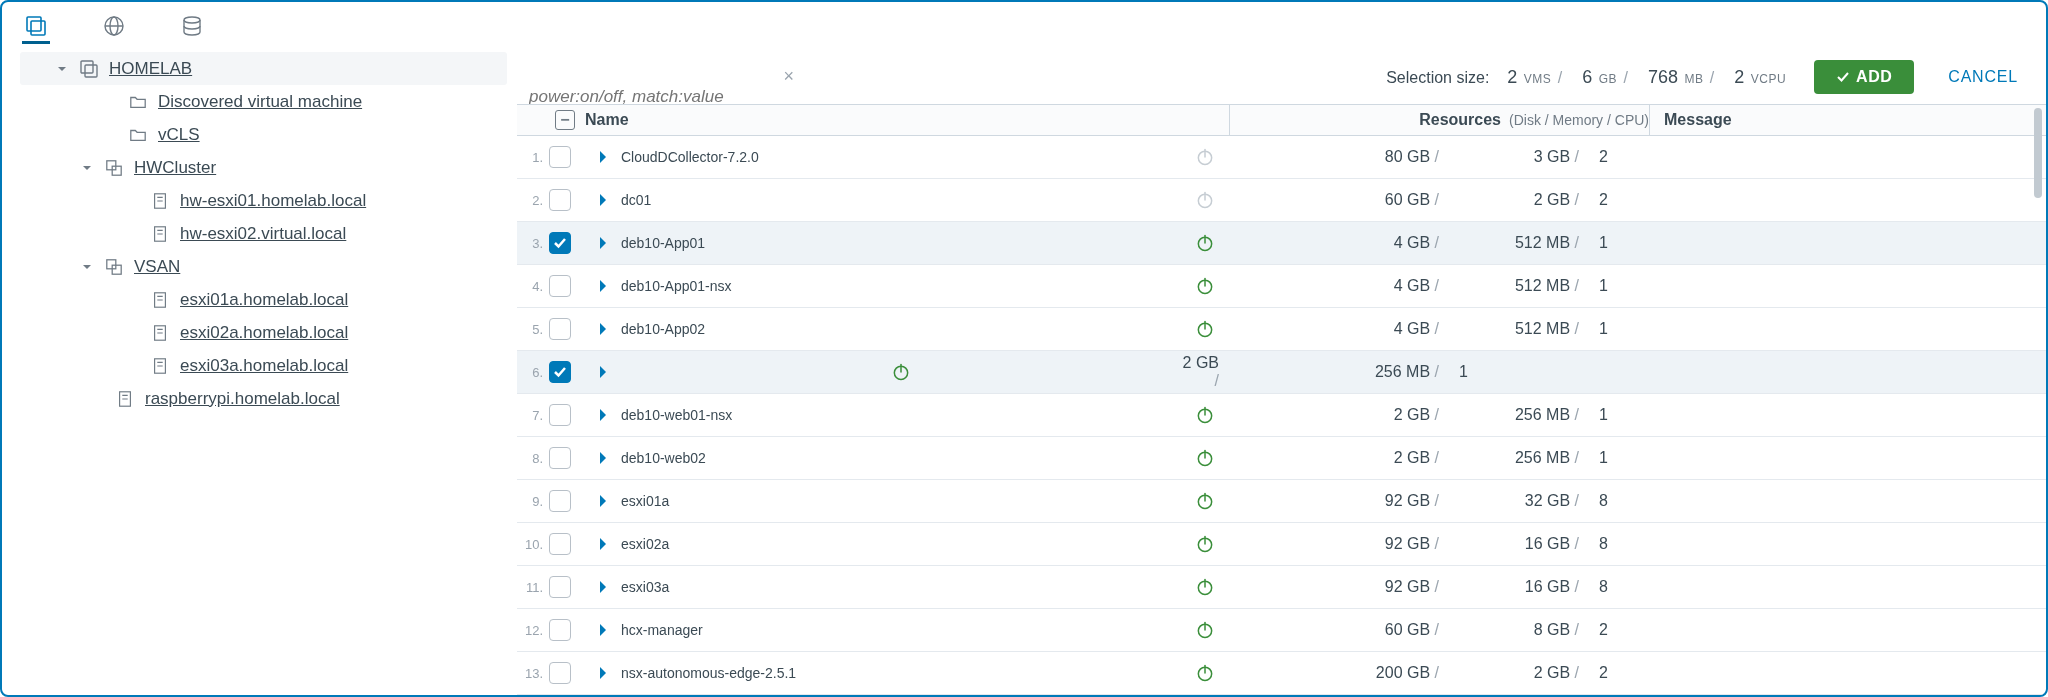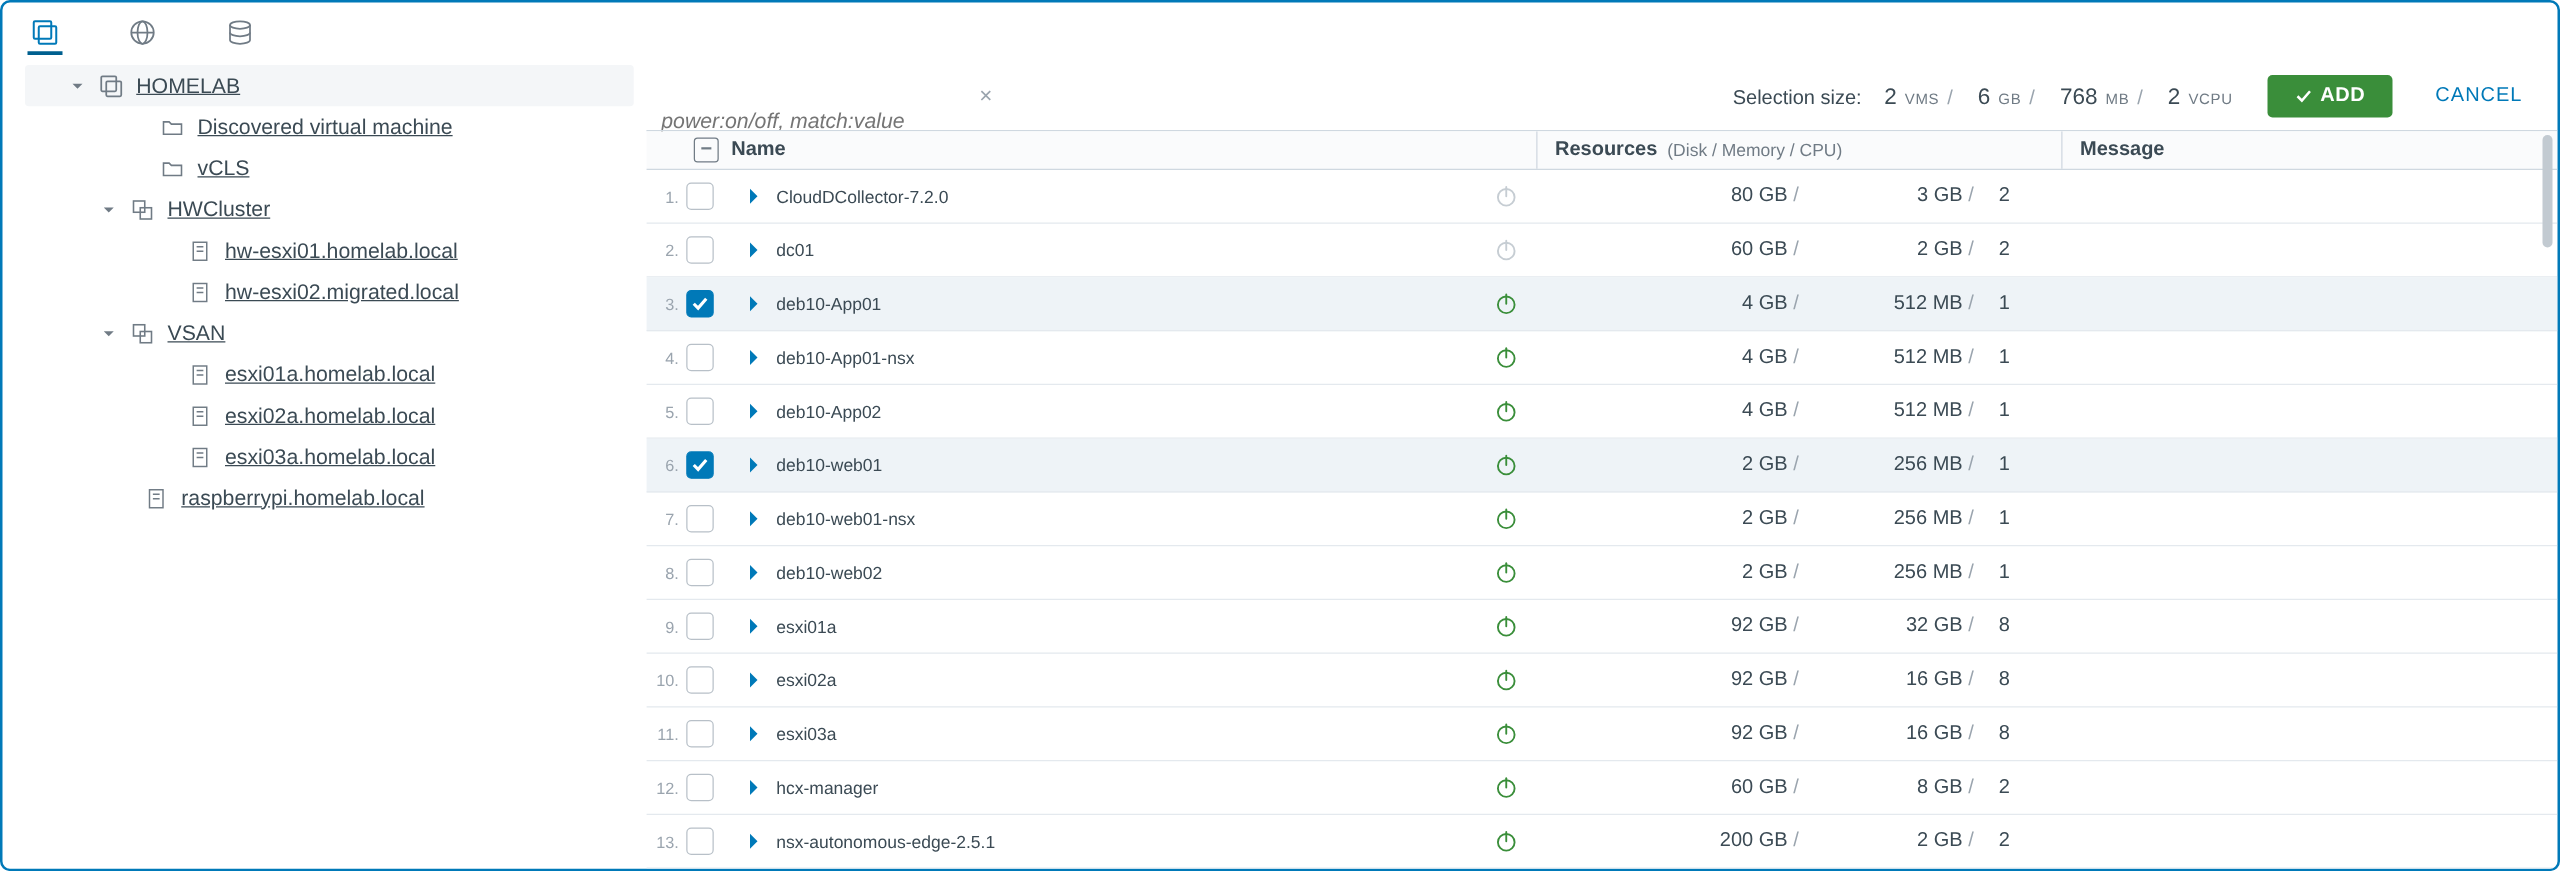--- a/index.html
+++ b/index.html
@@ -181,21 +181,21 @@
   }
   .thead .col-name{
     grid-column:2 / 6;
     display:flex;align-items:center;gap:10px;font-weight:600;
   }
   .thead .col-res{
     grid-column:6 / 9;
     font-weight:600;
     border-left:1px solid var(--border);
     padding-left:14px;
-    height:100%;display:flex;align-items:center;
+    height:100%;display:flex;align-items:center;justify-content:flex-end;
   }
   .thead .col-res .sub{font-weight:400;font-size:14px;color:var(--text-muted);margin-left:8px;}
   .thead .col-msg{
     grid-column:9 / 11;
     font-weight:600;
     border-left:1px solid var(--border);
     padding-left:14px;
     height:100%;display:flex;align-items:center;
   }
   .thead .hcheck{
@@ -321,21 +321,21 @@
           </span>
         <span>hw-esxi01.homelab.local</span>
       </div>
       <div class="tree-row" style="padding-left:130px;">
         <span class="icon">
             <svg width="16" height="18" viewBox="0 0 16 20" fill="none" stroke="currentColor" stroke-width="1.3">
               <rect x="2" y="2" width="12" height="16"></rect>
               <path d="M5 6h6M5 10h6"></path>
             </svg>
           </span>
-        <span>hw-esxi02.migrated.local</span>
+        <span>hw-esxi02.virtual.local</span>
       </div>
 
       <div class="tree-row" style="padding-left:60px;">
         <span class="caret">
             <svg width="12" height="12" viewBox="0 0 12 12" fill="currentColor">
               <path d="M2 4l4 4 4-4z"></path>
             </svg>
           </span>
         <span class="icon">
             <svg width="18" height="18" viewBox="0 0 20 20" fill="none" stroke="currentColor" stroke-width="1.4">
@@ -549,21 +549,20 @@
                   <svg width="14" height="14" viewBox="0 0 14 14" fill="none" stroke="currentColor" stroke-width="2.5">
                     <path d="M2 7l3.5 3.5L12 3"></path>
                   </svg>
                 </div>
               </div>
               <div class="chev">
                 <svg width="10" height="14" viewBox="0 0 10 14" fill="currentColor">
                   <path d="M2 1l6 6-6 6z"></path>
                 </svg>
               </div>
-              <div class="name">deb10-web01</div>
               <div class="pwr on">
                 <svg width="20" height="20" viewBox="0 0 24 24" fill="none" stroke="currentColor" stroke-width="1.8">
                   <circle cx="12" cy="13" r="8"></circle>
                   <path d="M12 3v9" stroke-linecap="round"></path>
                 </svg>
               </div>
               <div class="disk">2 GB</div>
               <div class="mem">256 MB</div>
               <div class="cpu">1</div>
               <div></div>

